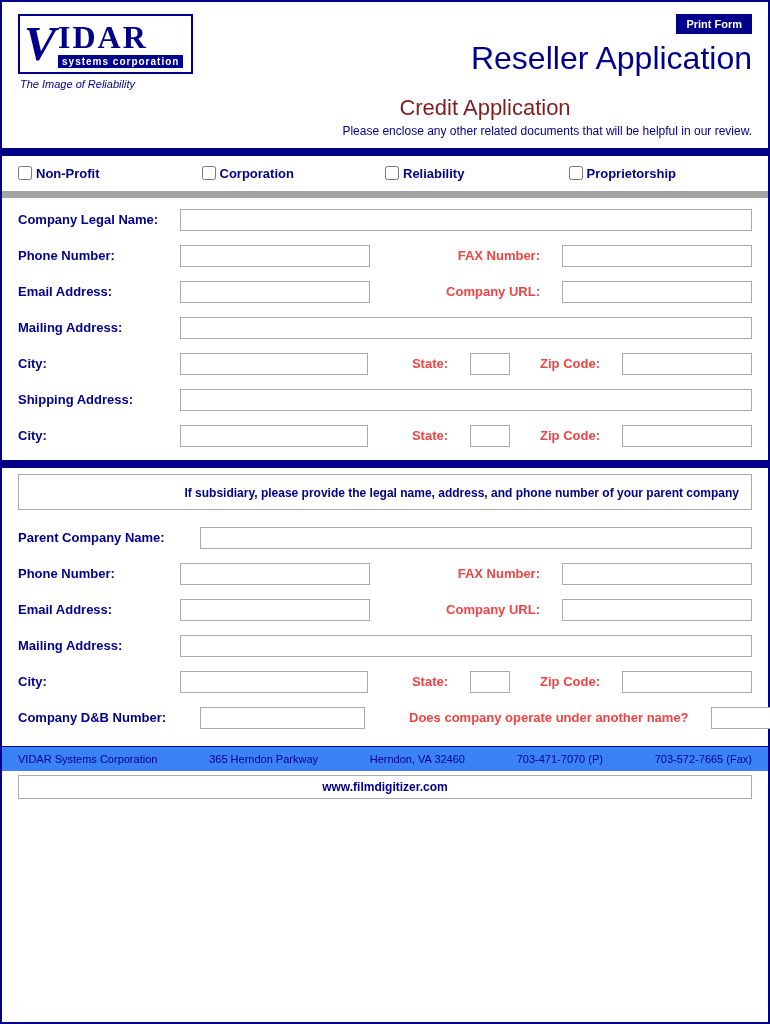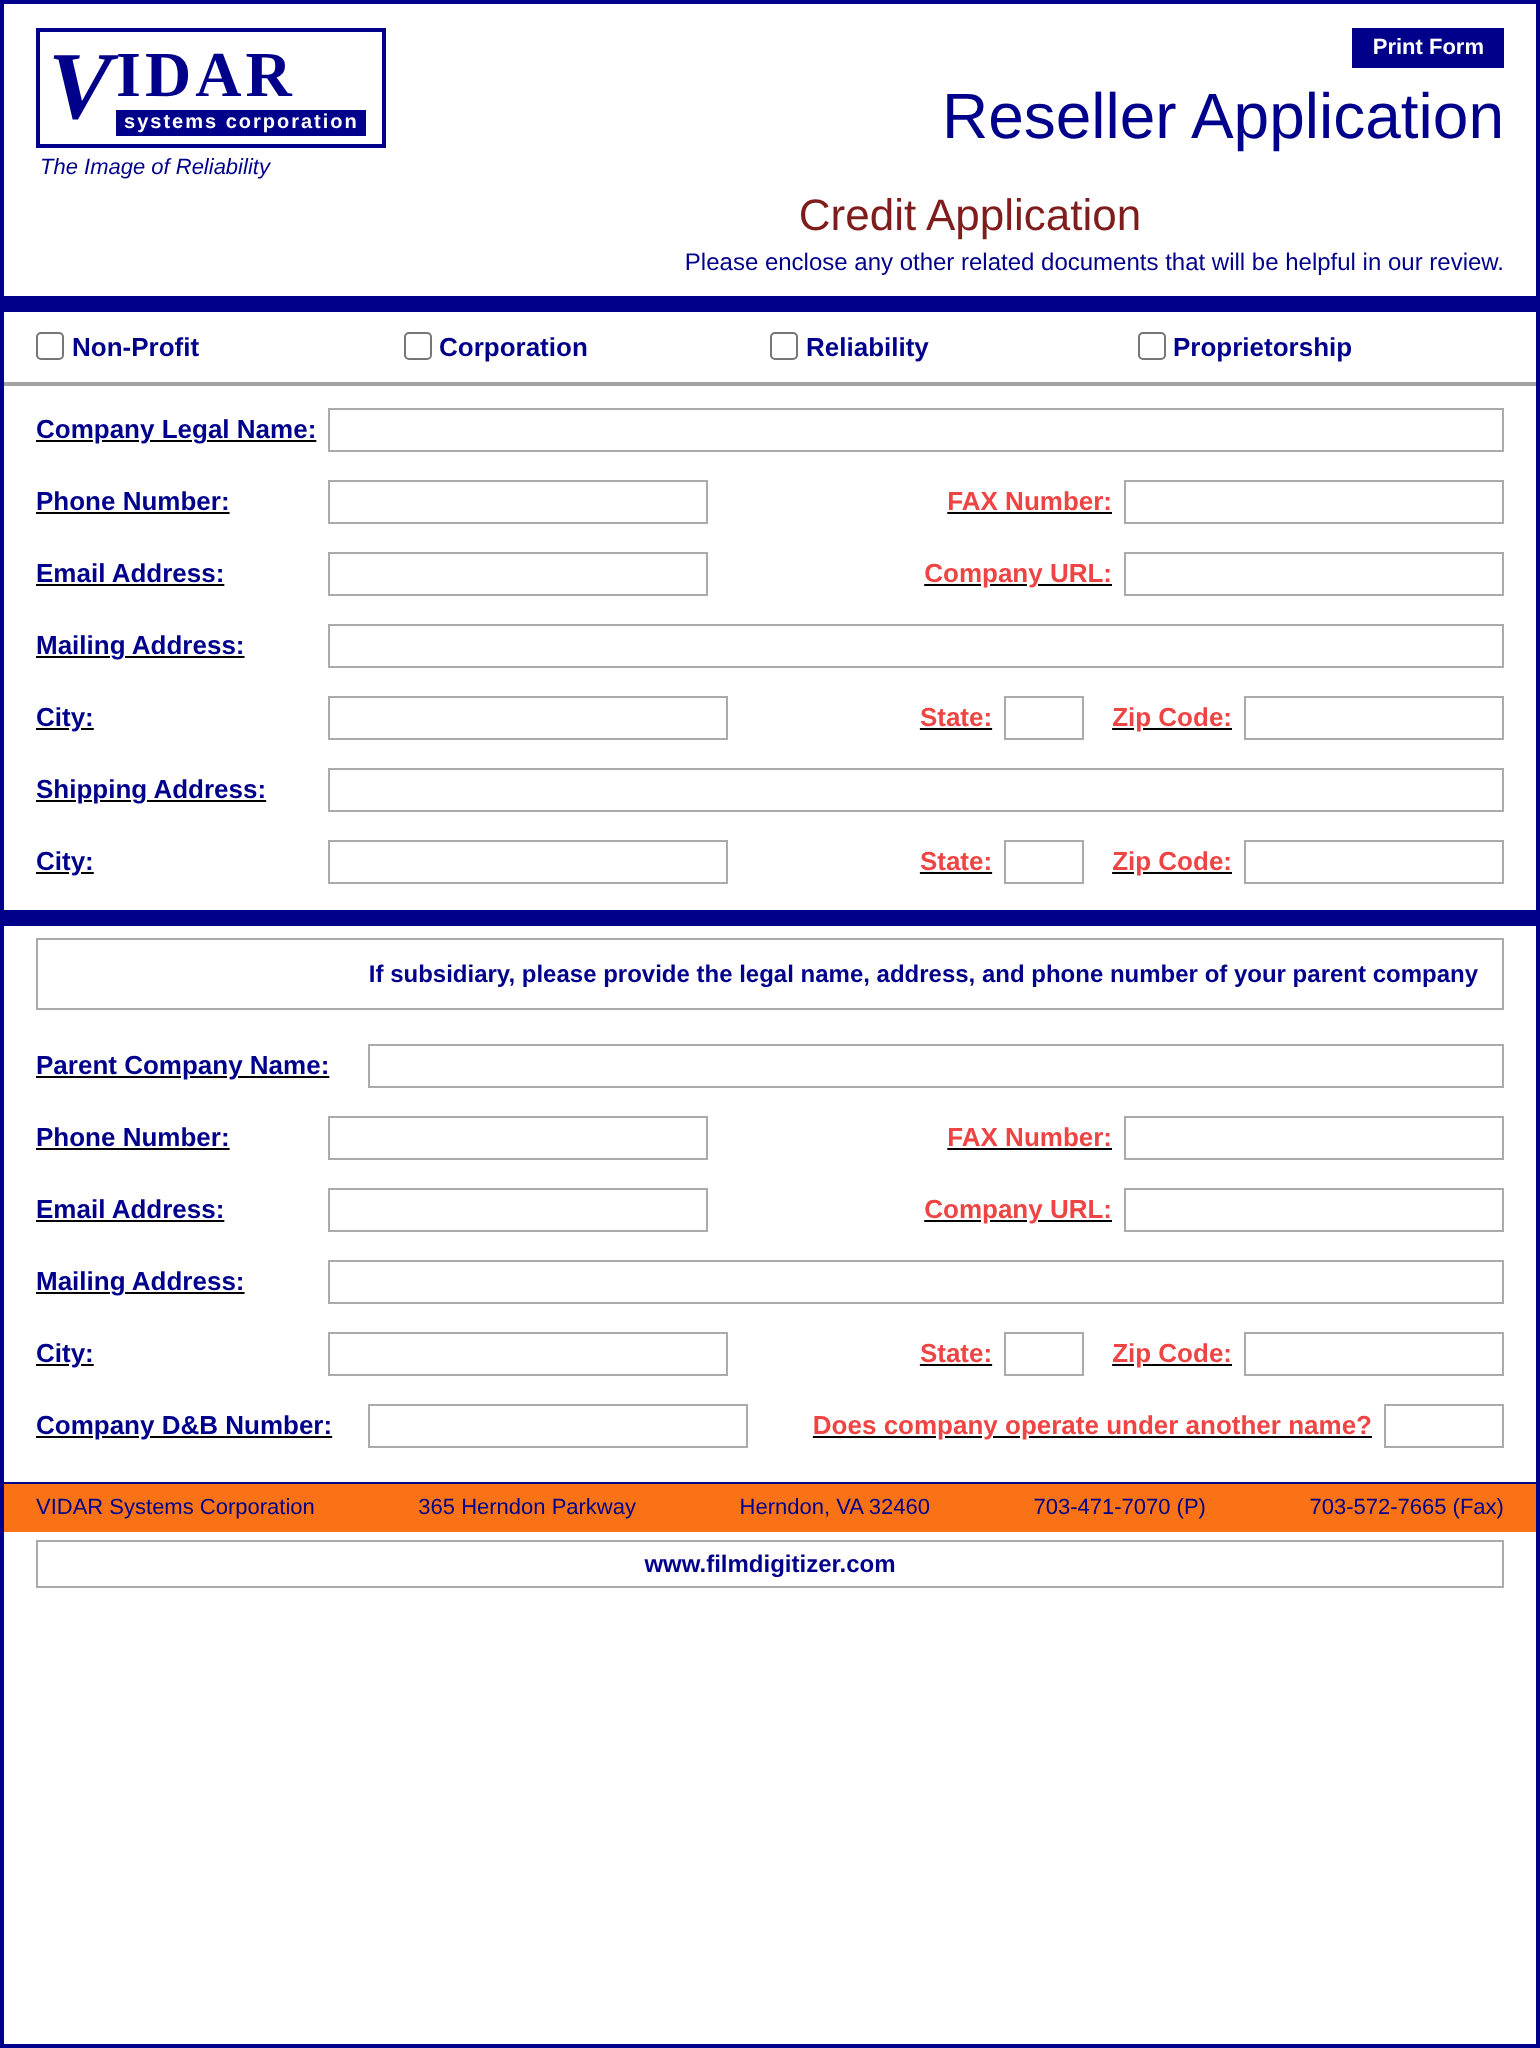--- a/index.html
+++ b/index.html
@@ -115,21 +115,21 @@
       height: 8px;
       background: #00008B;
       margin: 0;
     }
     
     .checkbox-row {
       display: flex;
       align-items: center;
       padding: 10px 16px;
       gap: 0;
-      border-bottom: 2px solid #a3a3a3;
+      border-bottom: 7px solid #a3a3a3;
     }
     .checkbox-item {
       display: flex;
       align-items: center;
       gap: 4px;
       flex: 1;
     }
     .checkbox-item input[type="checkbox"] {
       width: 14px;
       height: 14px;
@@ -142,22 +142,21 @@
       font-weight: bold;
     }
     
     .form-area {
       padding: 4px 16px 0 16px;
     }
     .form-row {
       display: flex;
       align-items: center;
       padding: 7px 0;
-      gap: 6px;
-      text-decoration: underline;
+      gap: 22px;
     }
     .form-label {
       font-size: 13px;
       font-weight: bold;
       color: #00008B;
       white-space: nowrap;
       min-width: 140px;
     }
     .form-label-sm {
       font-size: 13px;
@@ -185,21 +184,21 @@
       padding: 8px 12px;
       text-align: right;
     }
     .subsidiary-text {
       font-size: 12px;
       color: #00008B;
       font-weight: bold;
     }
     
     .footer-bar {
-      background: #f97316;
+      background: #3b82f6;
       border-top: 1px solid #00008B;
       padding: 6px 16px;
       font-size: 11px;
       color: #00008B;
       display: flex;
       align-items: center;
       justify-content: space-between;
       margin-top: 10px;
     }
     .footer-url {

